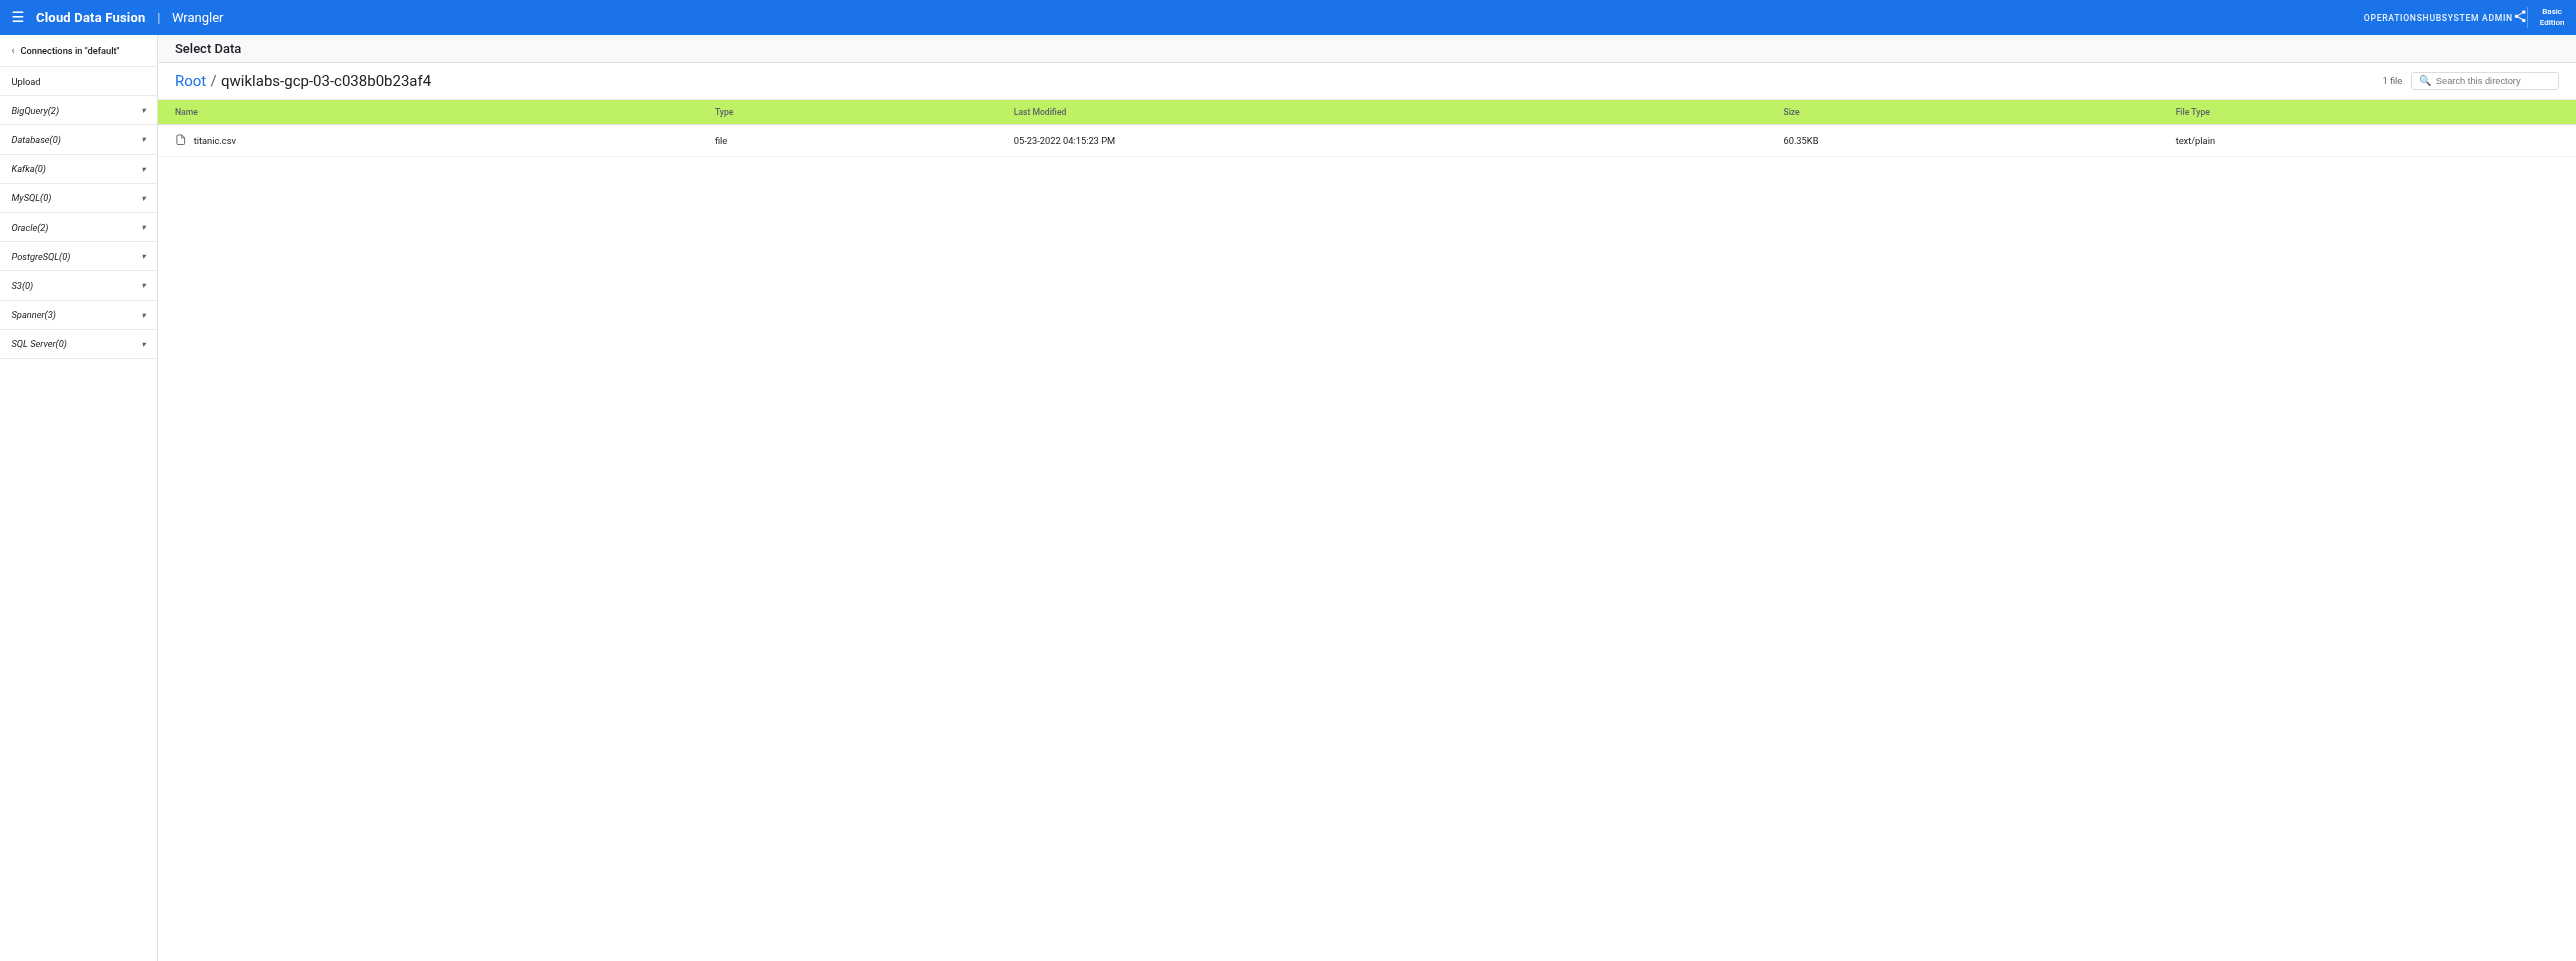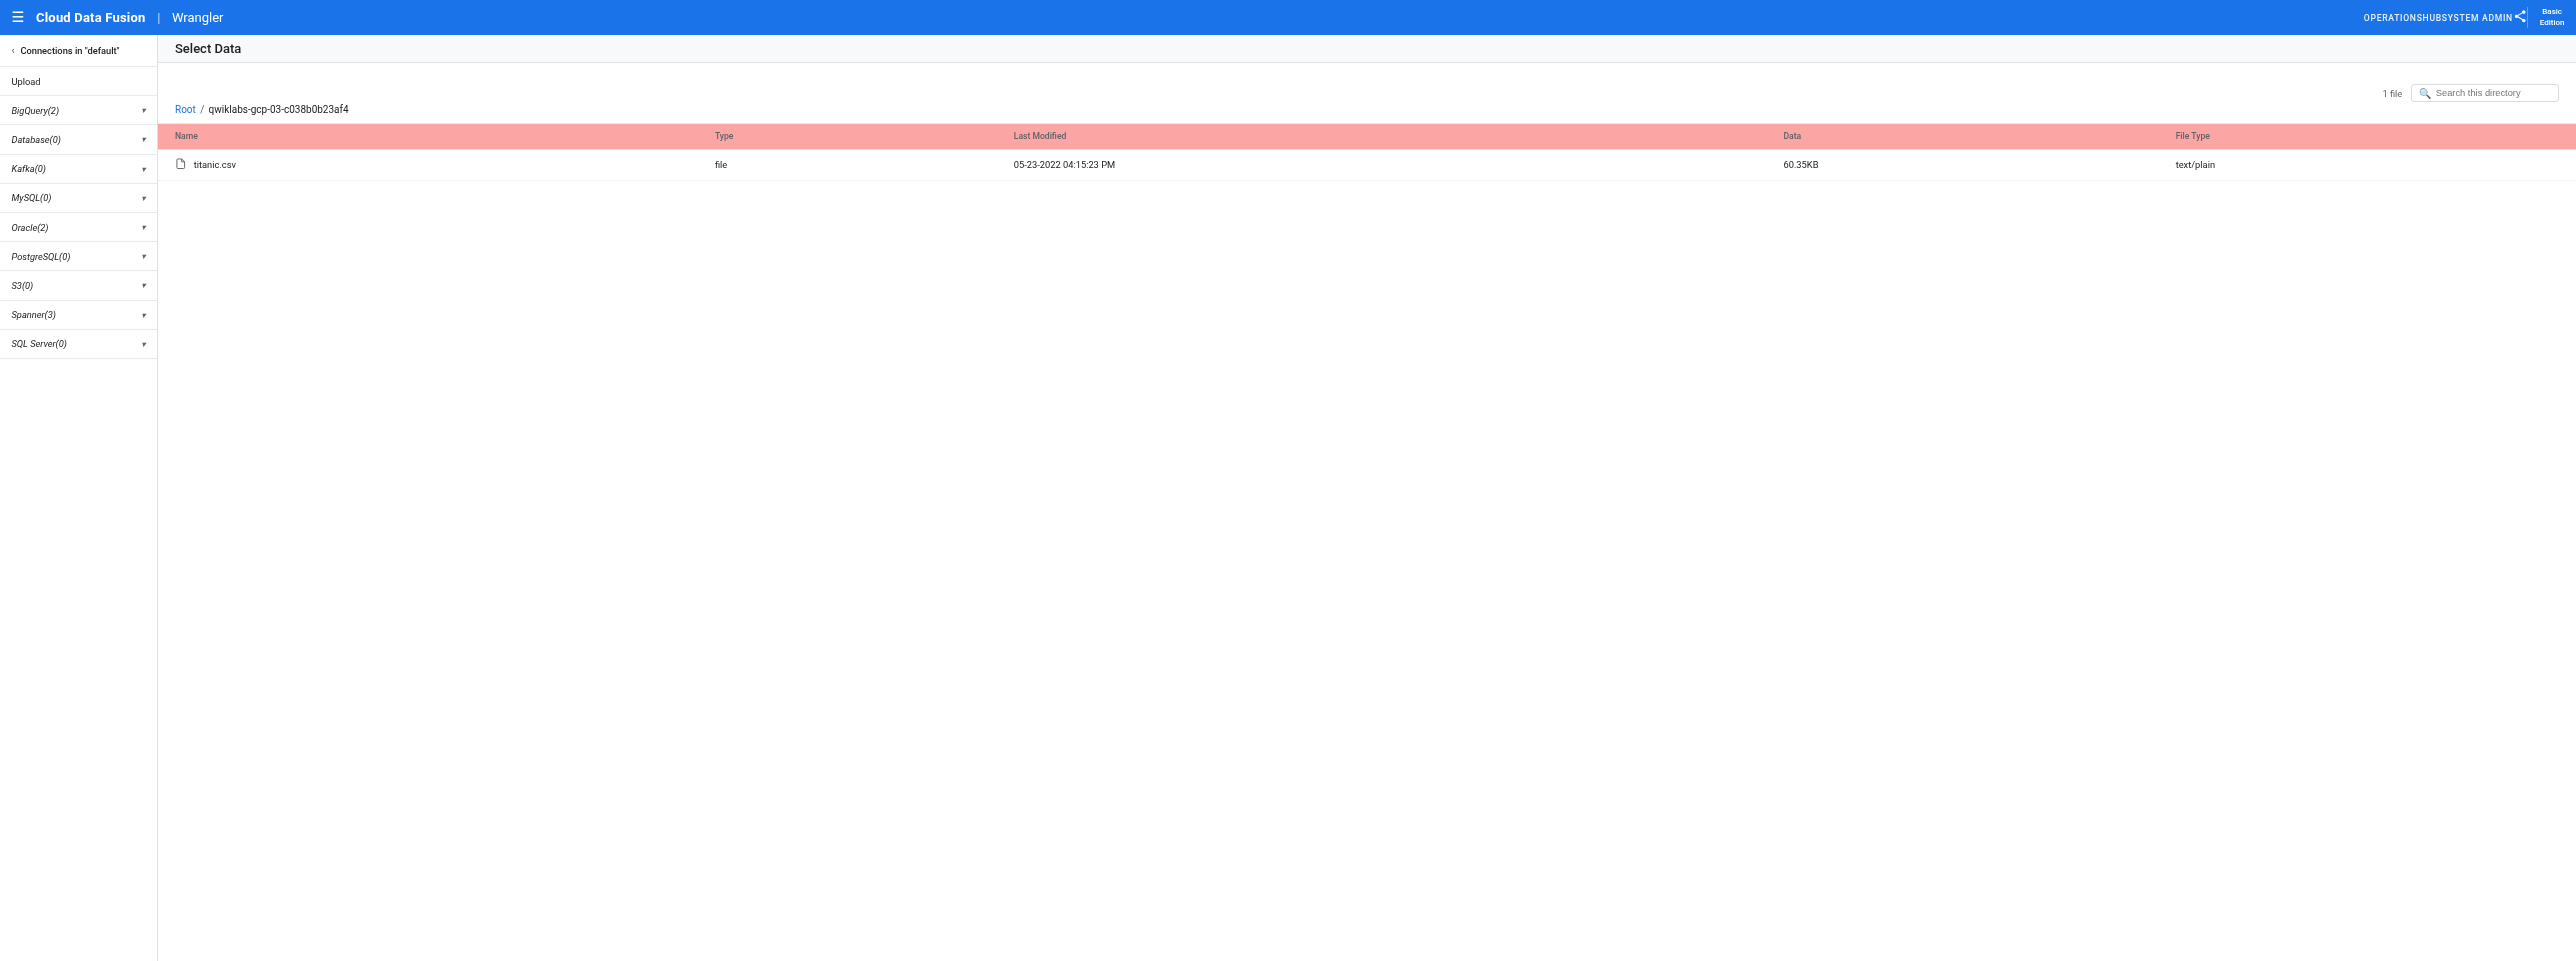--- a/index.html
+++ b/index.html
@@ -161,23 +161,22 @@
       align-items: center;
       justify-content: space-between;
       padding: 8.6px 17px;
       border-bottom: 0.7px solid #e8eaed;
       background: #fff;
     }
     .breadcrumb {
       display: flex;
       align-items: flex-end;
       gap: 4.3px;
-      font-size: 10px;
+      font-size: 15px;
       color: #1a73e8;
-      margin-top: 32px;
     }
     .breadcrumb .sep {
       color: #5f6368;
     }
     .breadcrumb .current {
       color: #202124;
     }
     .breadcrumb-right {
       display: flex;
       align-items: center;
@@ -205,21 +204,21 @@
       color: #5f6368;
       font-size: 10px;
     }
 
     
     .file-table {
       width: 100%;
       border-collapse: collapse;
     }
     .file-table thead tr {
-      background: #fca5a5;
+      background: #bef264;
       border-bottom: 0.7px solid #e0e0e0;
     }
     .file-table th {
       text-align: left;
       padding: 7.2px 17px;
       font-size: 8.6px;
       font-weight: 500;
       color: #5f6368;
       text-transform: none;
       letter-spacing: 0;
@@ -360,21 +359,21 @@
         </div>
       </div>
     </div>
 
     <table class="file-table">
       <thead>
         <tr>
           <th>Name</th>
           <th>Type</th>
           <th>Last Modified</th>
-          <th>Data</th>
+          <th>Size</th>
           <th>File Type</th>
         </tr>
       </thead>
       <tbody>
         <tr>
           <td>
             <div class="file-name-cell">
               <span class="file-icon">
                 <svg width="11.5" height="11.5" viewBox="0 0 24 24" fill="none" stroke="#5f6368" stroke-width="2">
                     <path d="M14 2H6a2 2 0 0 0-2 2v16a2 2 0 0 0 2 2h12a2 2 0 0 0 2-2V8z"></path>

